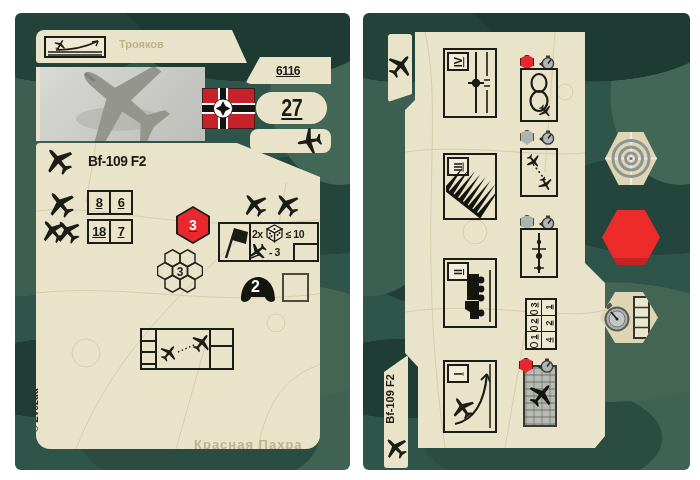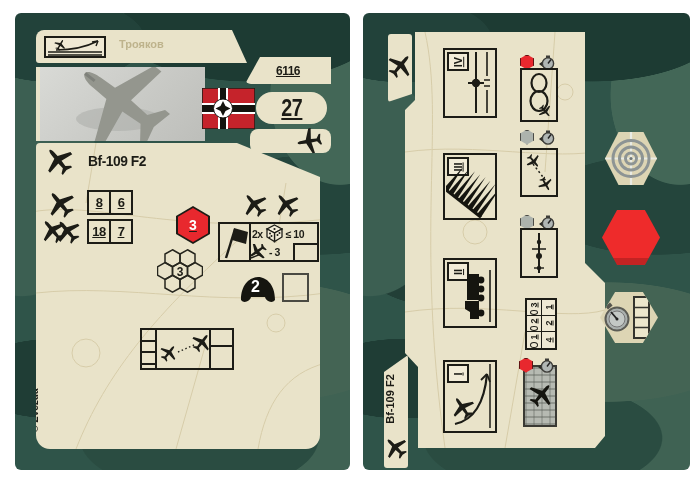--- a/index.html
+++ b/index.html
@@ -113,20 +113,21 @@
           <path d="M0,150 C90,140 180,165 290,150"></path>
           <path d="M40,306 C70,230 120,170 210,90"></path>
           <path d="M140,306 L170,200"></path>
           <path d="M222,306 C230,260 250,230 290,220"></path>
           <path d="M60,0 L50,60"></path>
             <path d="M250,40 L240,100"></path>
           <circle cx="50" cy="210" r="14"></circle>
             <circle cx="240" cy="180" r="9"></circle>
         </g>
       </svg>
+      <span class="abs maptxt" style="left:158px;top:294px;font-size:13px;letter-spacing:1px;">Красная Пахра</span>
 
       <svg class="abs" style="left:4px;top:3px;" width="38" height="30" viewBox="0 0 38 30">
         <g transform="rotate(-40 19 15)">
             <use href="#plane" x="4" y="0" width="30" height="30" fill="#1c1c16"></use>
           </g>
       </svg>
       <span class="abs cond" style="left:52px;top:9px;font-size:15px;transform:scaleX(.92);transform-origin:left;">Bf-109 F2</span>
 
       <svg class="abs" style="left:9px;top:47px;" width="32" height="30" viewBox="0 0 32 30">
         <g transform="rotate(-40 16 15)">

